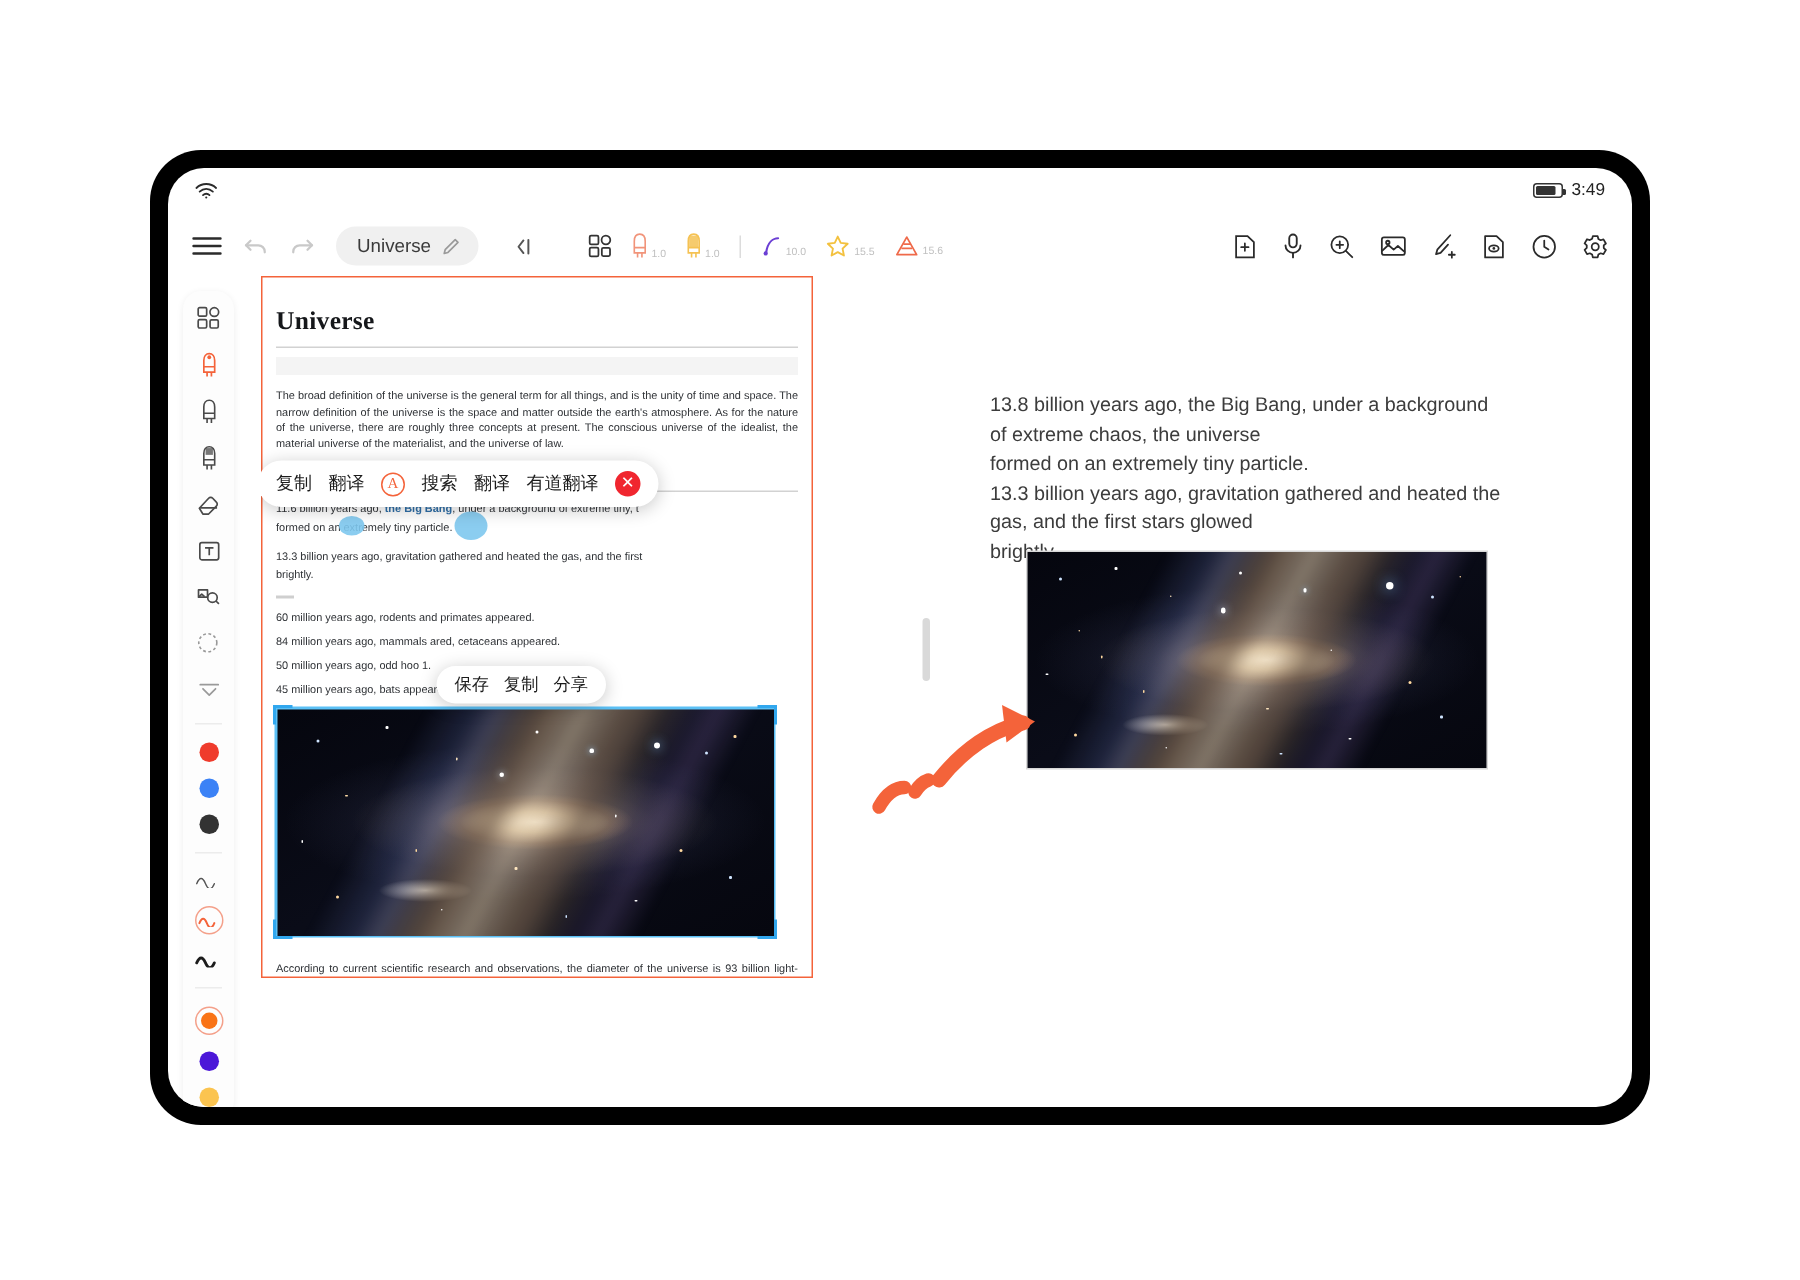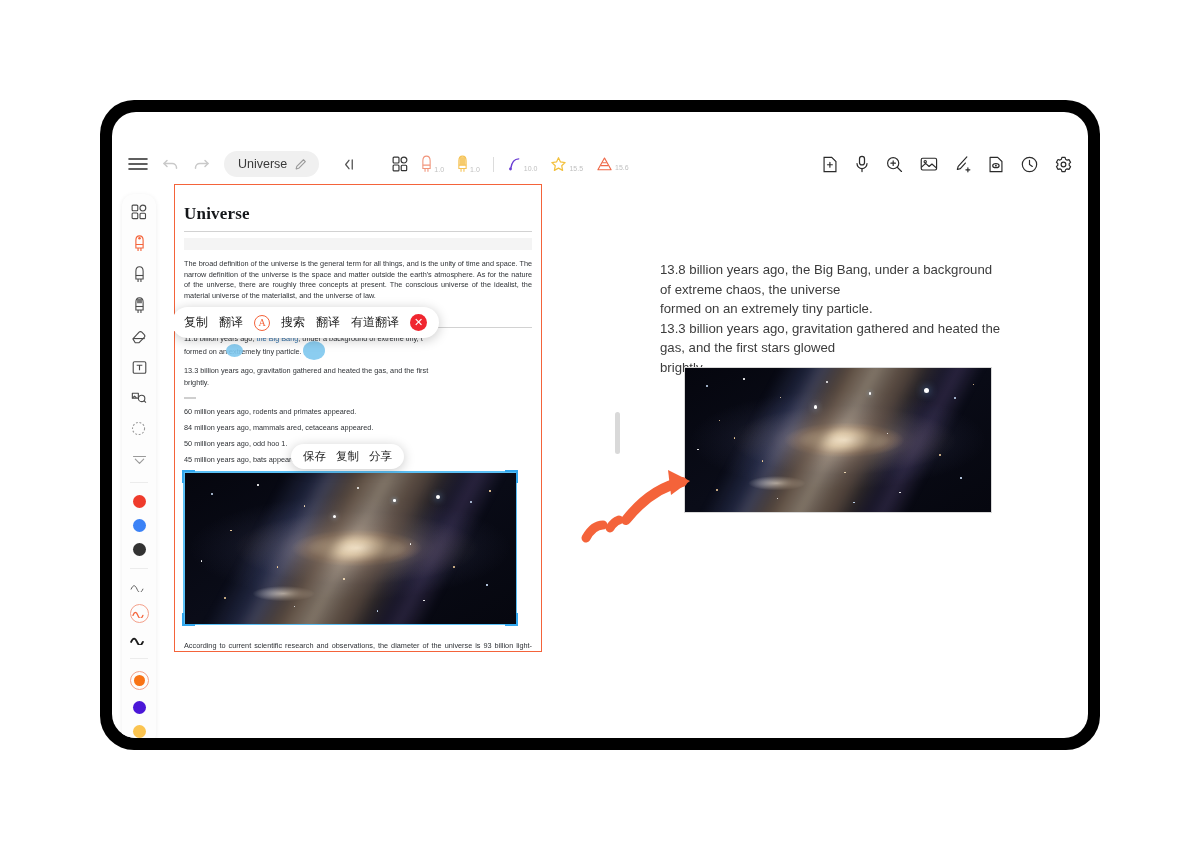--- a/index.html
+++ b/index.html
@@ -93,21 +93,21 @@
   .rule { height:1px; background:#d2d2d2; margin: 7px 10px 0 10px; }
   .grayband { height:12px; background:#f4f4f4; margin: 6px 10px 0 10px; }
   .para {
     font-size:7.3px; line-height:10.6px; color:#2f3236;
     text-align:justify; padding: 0 10px; margin-top:9px;
     font-family:"Liberation Sans",sans-serif;
   }
   .sec-title { font-family:"Liberation Serif",serif; font-size:13px; font-weight:700; color:#1a1c1f; padding: 0 10px; margin-top:6px; }
   .rule2 { height:1px; background:#d2d2d2; margin: 4px 10px 0 10px; }
   .line { font-size:7.3px; line-height:11px; color:#2f3236; padding:0 10px; margin-top:5px; }
-  .bigbang { color:#2f6fa8; }
+  .bigbang { color:#2f6fa8;font-weight:bold; }
   .blob {
     position:absolute; background:#7ec8ee; border-radius:50%; opacity:.9;
   }
   .tiny-dash { width:12px; height:2px; background:#cfcfcf; margin:9px 0 0 10px; }
 
   
   .popup {
     position:absolute; background:#fff; border-radius:16px;
     box-shadow:0 2px 12px rgba(0,0,0,0.22);
     display:flex; align-items:center; gap:11px;
@@ -172,20 +172,38 @@
   
   .arrow-wrap { position:absolute; left:452px; top:330px; width:140px; height:110px; pointer-events:none; }
 </style>
 </head>
 <body>
 
 <div id="stage">
   <div class="device">
     <div class="screen">
 
+      <div class="statusbar">
+        <div class="status-left">
+          <span class="ico">
+            <svg width="15" height="12" viewBox="0 0 16 12" fill="none" stroke="#2b2b2b" stroke-width="1.3" stroke-linecap="round">
+              <path d="M1 4.2C3 2.3 5.4 1.4 8 1.4s5 .9 7 2.8"></path>
+              <path d="M3.3 6.8c1.4-1.3 3-2 4.7-2s3.3.7 4.7 2"></path>
+              <path d="M5.7 9.3c.7-.7 1.5-1 2.3-1s1.6.3 2.3 1"></path>
+              <circle cx="8" cy="11" r=".75" fill="#2b2b2b" stroke="none"></circle>
+            </svg>
+          </span>
+        </div>
+        <div class="status-right">
+          <span class="batt">
+              <i></i>
+            </span>
+          <span class="clock">3:49</span>
+        </div>
+      </div>
 
       <div class="toolbar">
         <div class="tb-left">
           <span class="ico">
             <svg width="20" height="14" viewBox="0 0 20 14" stroke="#2b2b2b" stroke-width="1.6" stroke-linecap="round">
               <path d="M1 2h18M1 7h18M1 12h18"></path>
             </svg>
           </span>
           <span class="ico dim">
             <svg width="17" height="15" viewBox="0 0 17 15" fill="none" stroke="#c9c9c9" stroke-width="1.5" stroke-linecap="round" stroke-linejoin="round">

